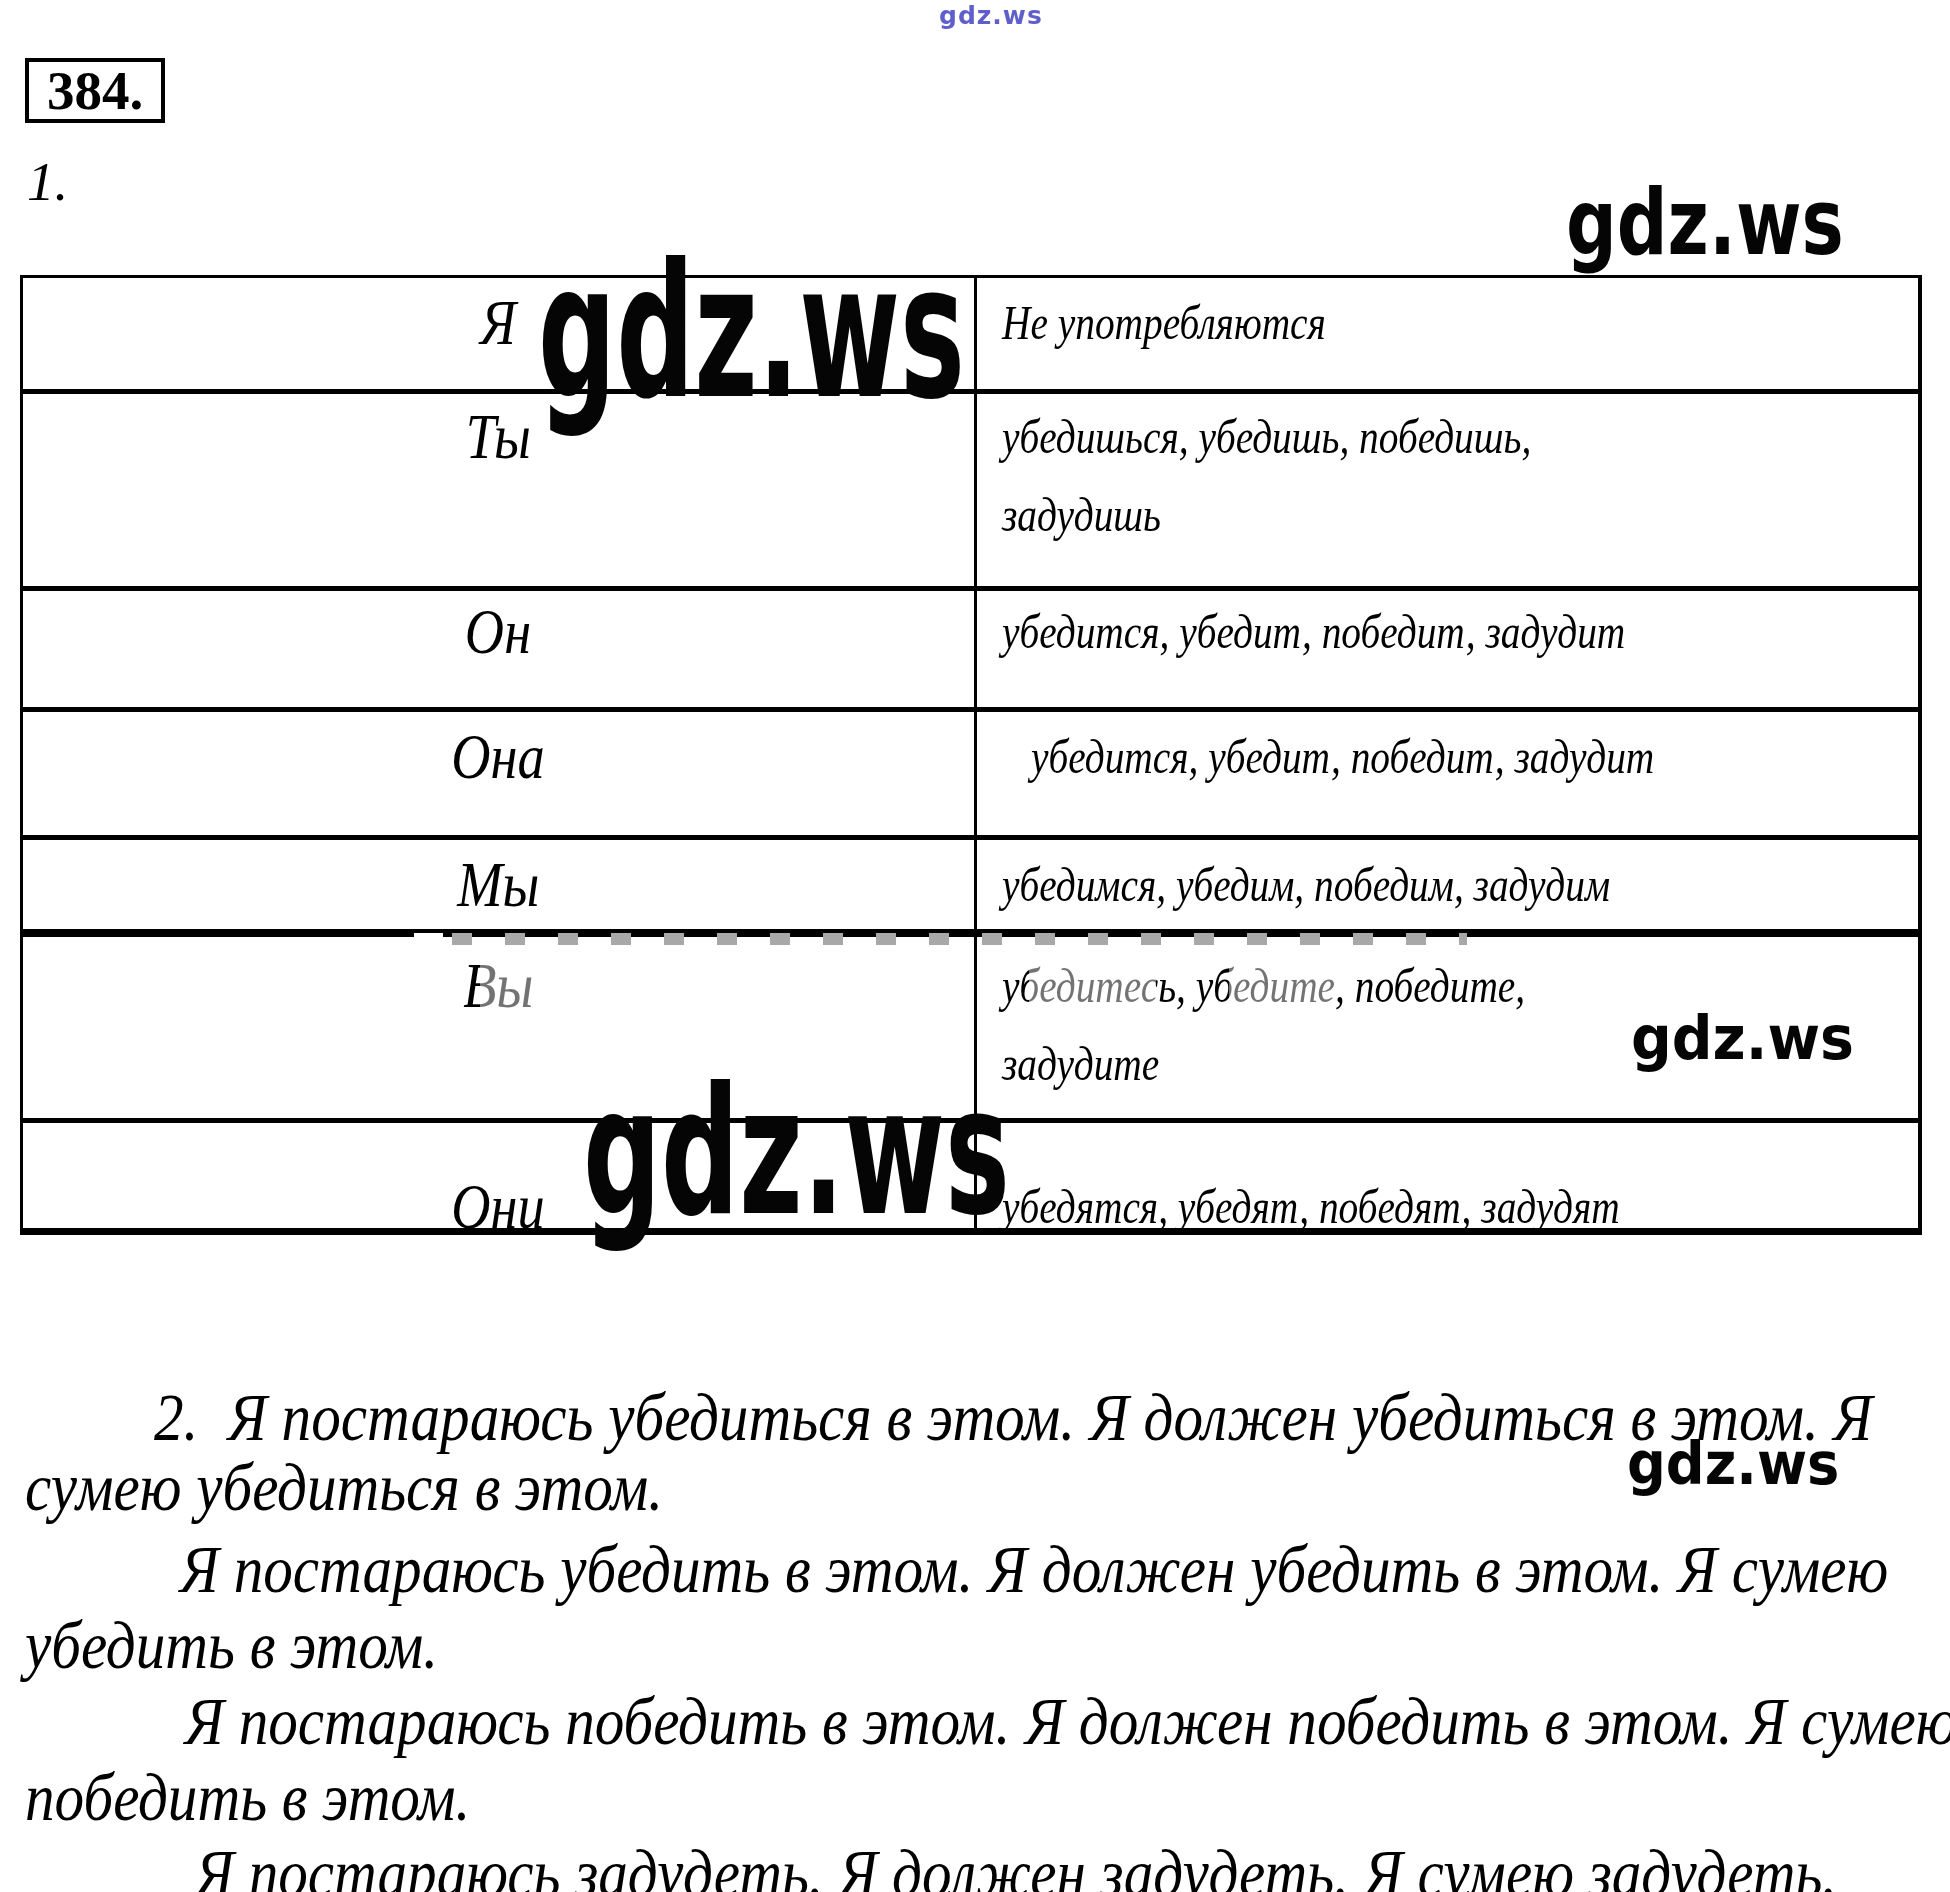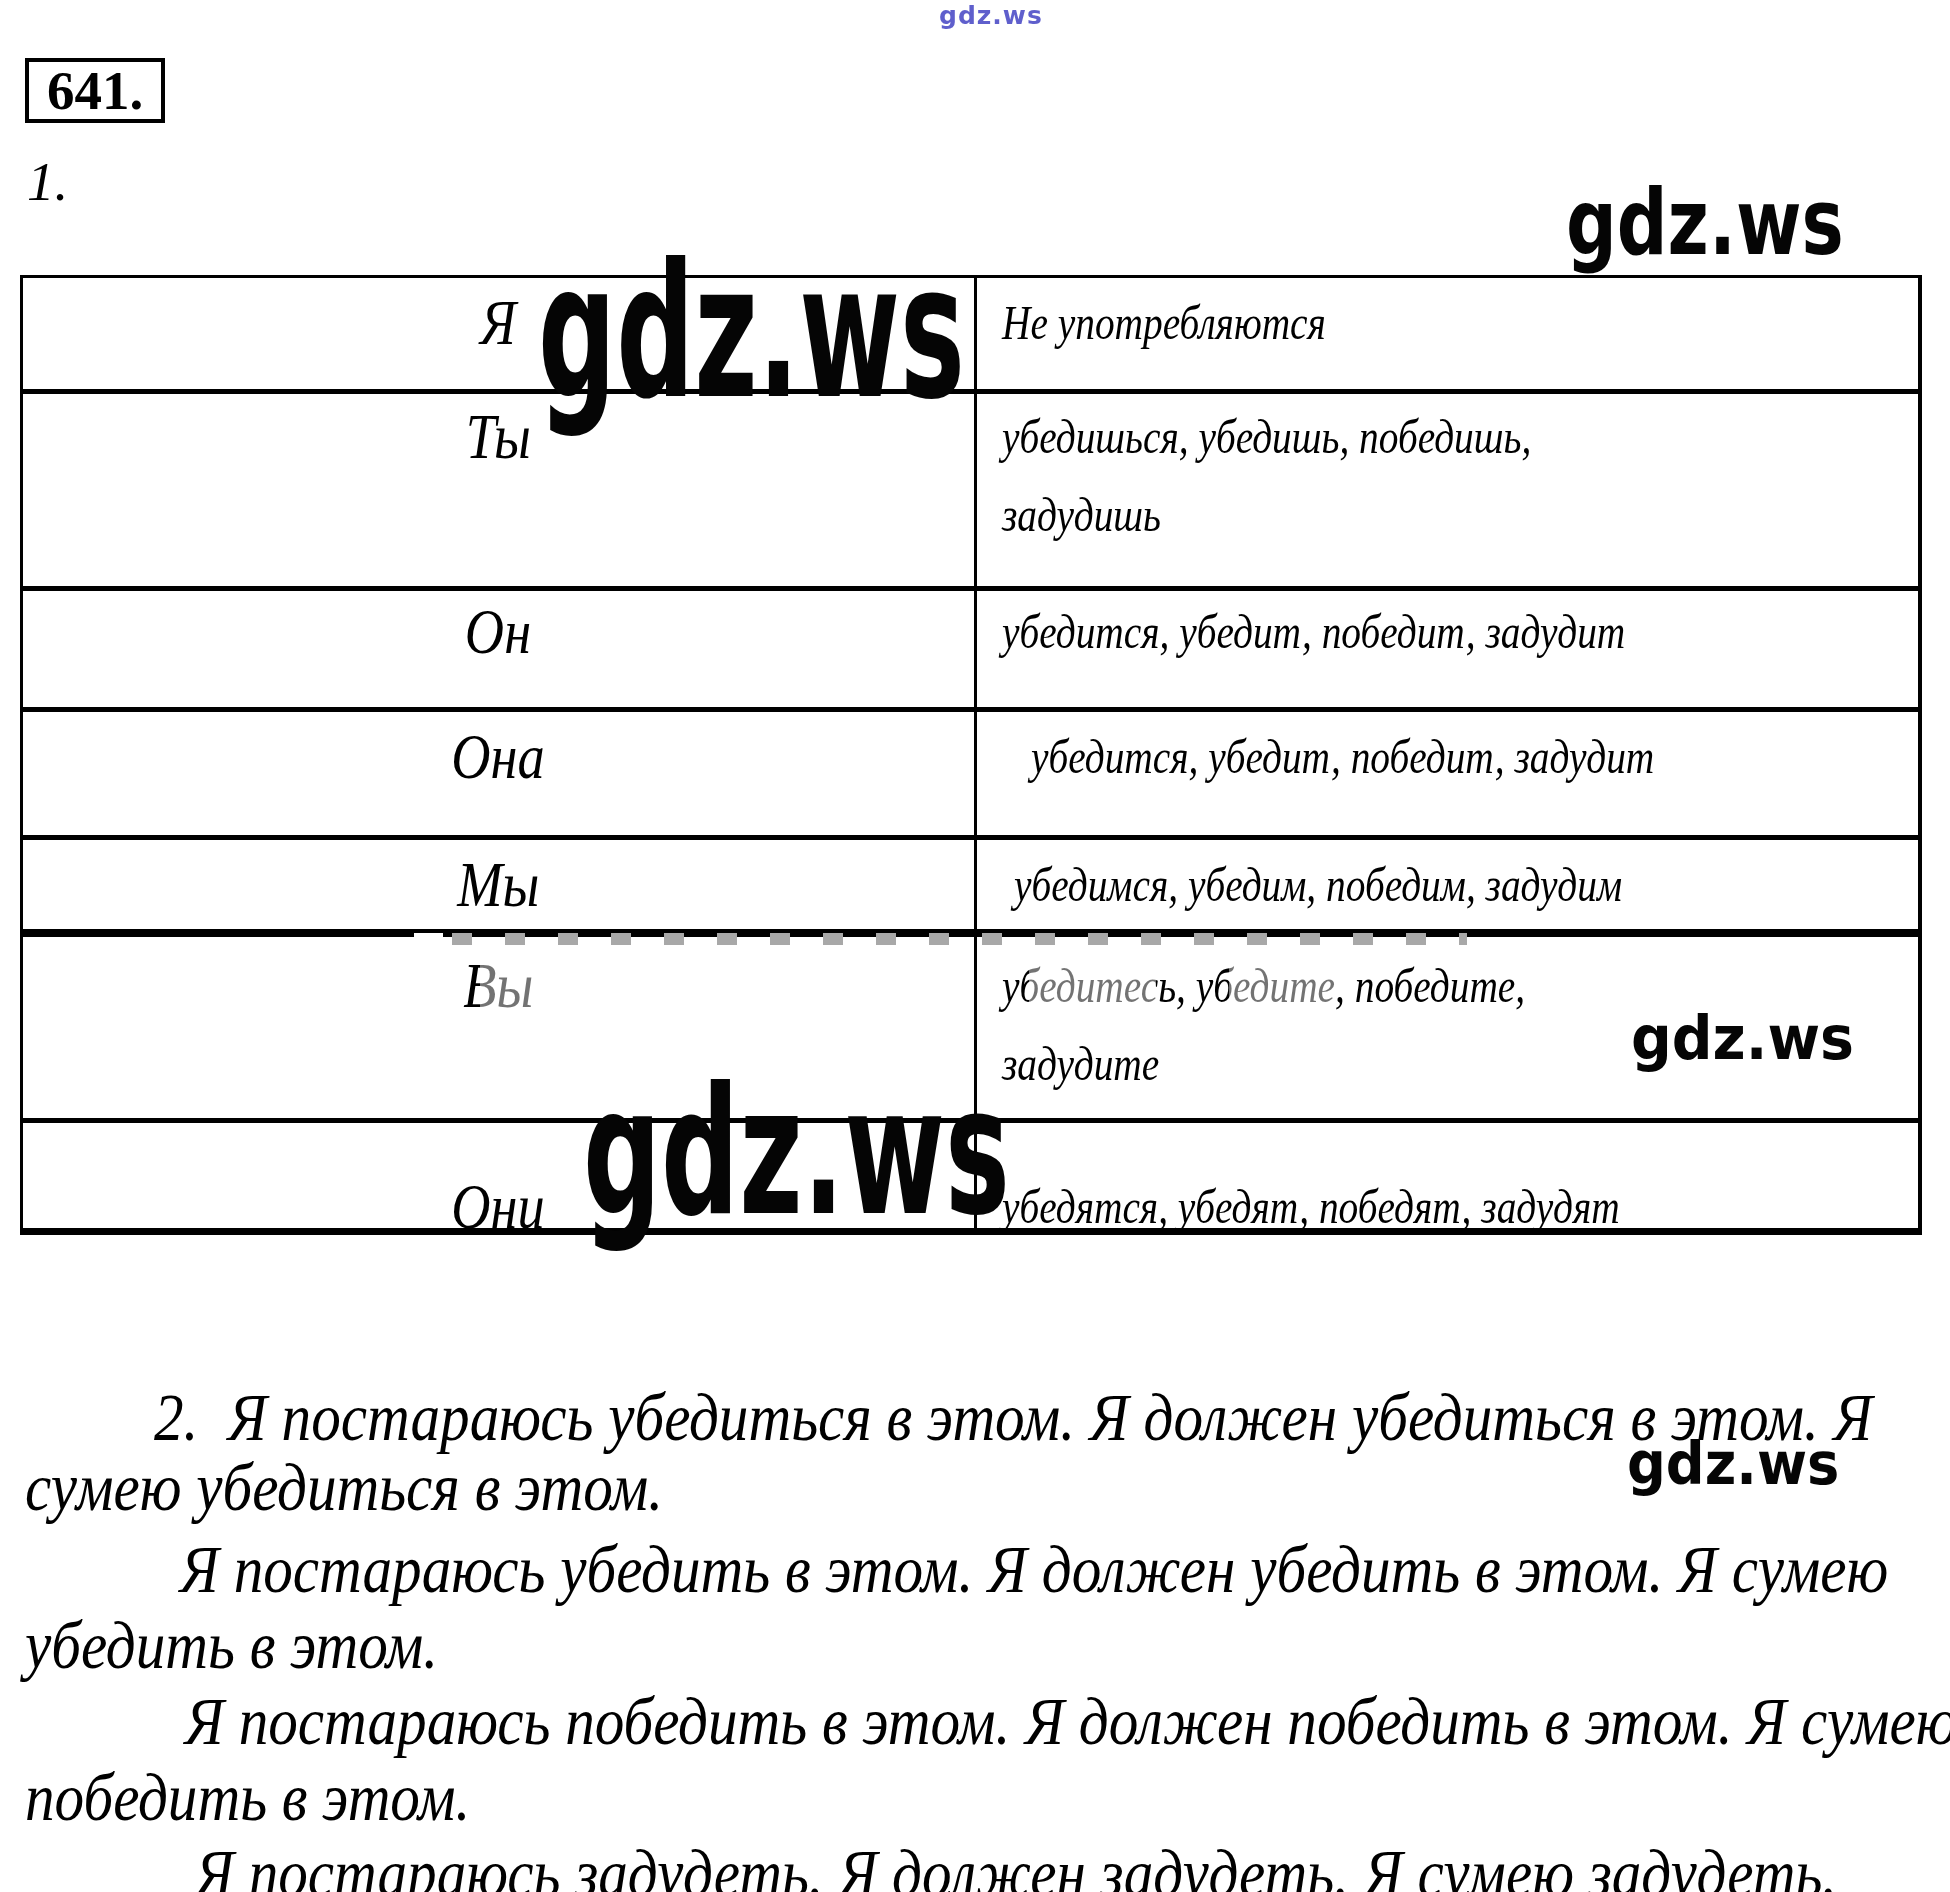--- a/index.html
+++ b/index.html
@@ -35,21 +35,21 @@
   }
   .trow{display:flex;overflow:hidden;border-bottom:5.9px solid #000;box-sizing:content-box;}
   .trow:last-child{border-bottom:none;}
   .c1{width:954px;box-sizing:border-box;border-right:3.9px solid #000;
       text-align:center;font-style:italic;font-size:64px;line-height:78px;}
   .c2{flex:1;padding-left:25px;font-style:italic;font-size:48px;line-height:78px;overflow:hidden;}
   .r0{height:111px;} .r0 .c1,.r0 .c2{padding-top:5.9px;}
   .r1{height:192px;text-decoration:underline;} .r1 .c1,.r1 .c2{padding-top:3.9px;}
   .r2{height:116px;justify-content:center;} .r2 .c1,.r2 .c2{padding-top:2px;}
   .r3{height:123px;gap:29px;} .r3 .c1,.r3 .c2{padding-top:5.9px;}
-  .r4{height:89px;border-bottom-width:8.8px;gap:12px;} .r4 .c1,.r4 .c2{padding-top:5.9px;}
+  .r4{height:89px;border-bottom-width:8.8px;} .r4 .c1,.r4 .c2{padding-top:5.9px;}
   .r5{height:181px;} .r5 .c1,.r5 .c2{padding-top:9.8px;}
   .r6{height:105px;} .r6 .c1,.r6 .c2{padding-top:45px;}
   .sqL{display:inline-block;transform:scaleX(0.82);transform-origin:0 0;white-space:nowrap;}
   .sqC{display:inline-block;transform:scaleX(0.85);white-space:nowrap;}
   
   .pline{position:absolute;font-style:italic;font-size:68px;line-height:68px;
     white-space:nowrap;z-index:2;}
   .pline .sqP{display:inline-block;transform:scaleX(0.87);transform-origin:0 0;white-space:nowrap;}
   
   .dash-strip{
@@ -68,21 +68,21 @@
 <div class="page">
 
   <div class="wm wm-tiny">gdz.ws</div>
   <div class="wm wm-topright">gdz.ws</div>
   <div class="wm wm-header">gdz.ws</div>
   <div class="wm wm-vy">gdz.ws</div>
   <div class="wm wm-oni">gdz.ws</div>
   <div class="wm wm-below">gdz.ws</div>
 
   <div class="exbox">
-    <span>641.</span>
+    <span>384.</span>
   </div>
   <div class="part-label">1.</div>
 
   <div class="tbl">
     <div class="trow r0">
       <div class="c1"><span class="sqC">Я</span></div>
       <div class="c2">
           <div><span class="sqL">Не употребляются</span></div>
         </div>
     </div>

